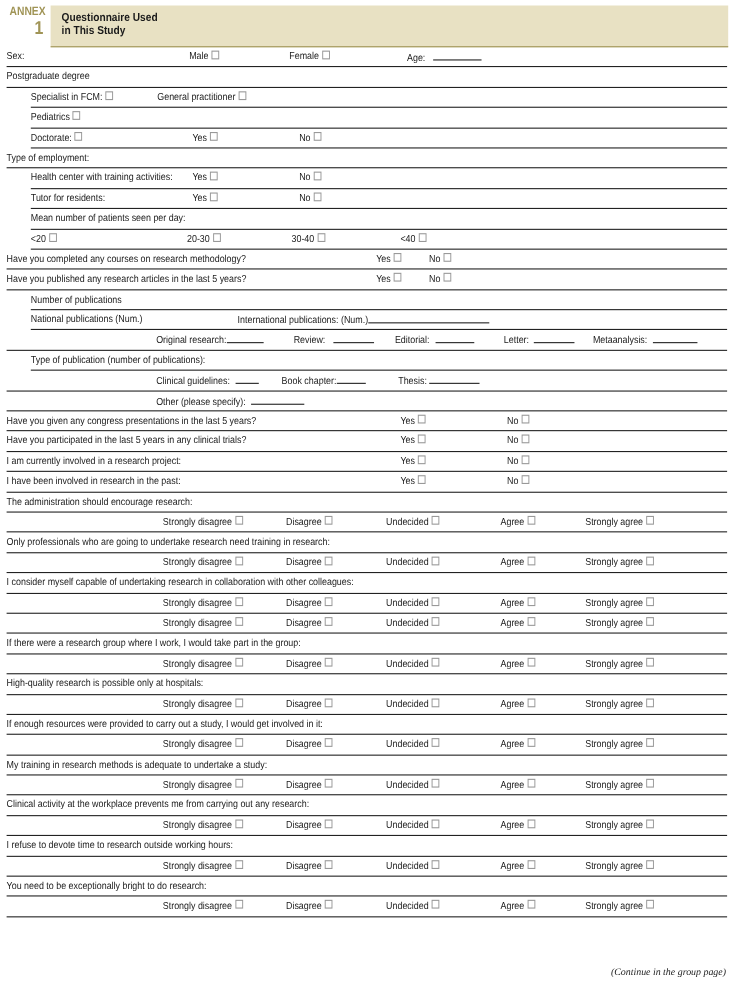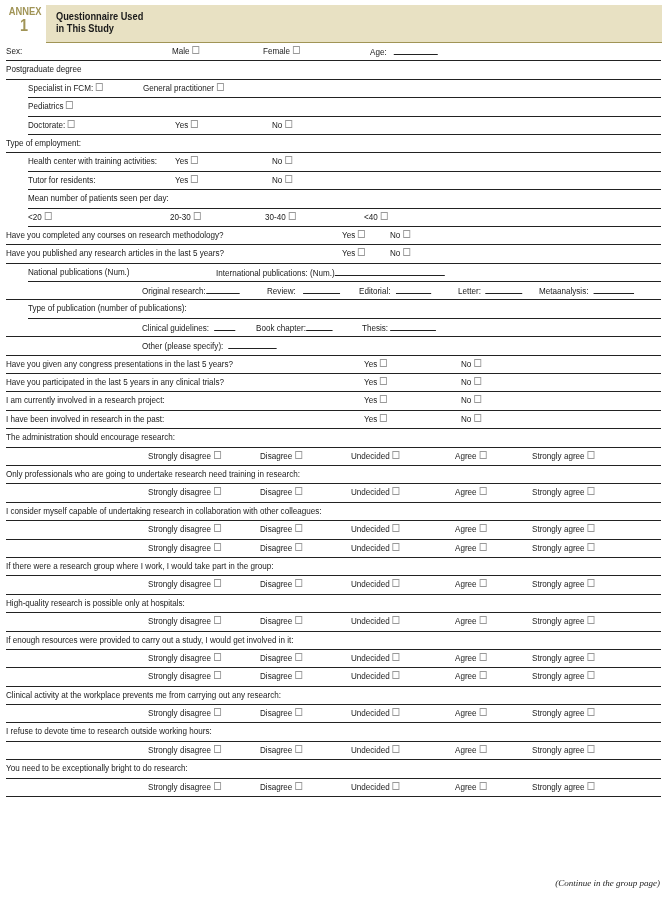--- a/index.html
+++ b/index.html
@@ -1,21 +1,21 @@
 <!DOCTYPE html>
 <html><head>
   <meta charset="utf-8">
   <style>
     html, body { margin: 0; padding: 0; background: #ffffff; }
     body { width: 670px; height: 897px; position: relative; overflow: hidden;
            font-family: "Liberation Sans", sans-serif; color: #1a1a1a; }
     .page { position: absolute; left: 6px; top: 5px; width: 655px; }
 
     .header { position: relative; height: 37px; display: flex; }
-    .annex { width: 36px; text-align: center; color: #a09456;
+    .annex { width: 36px; text-align: right; color: #a09456;
              font-family: "Liberation Sans", sans-serif; font-weight: bold; }
     .annex .lbl { font-size: 11px; line-height: 12px; letter-spacing: 0px; transform: scaleX(0.85); display: block; }
     .annex .num { font-size: 17px; line-height: 17px; display: block; transform: scaleX(0.85); }
     .title-box { position: absolute; left: 40px; top: 0; right: -1px; height: 37px;
                  background: #e8e1c3; border-bottom: 1px solid #a09456; }
     .title-box .t { position: absolute; left: 10px; top: 5px; font-size: 10.5px;
                     font-weight: bold; line-height: 12px; color: #1a1a1a; transform: scaleX(0.88); transform-origin: left; }
 
     .rows { position: absolute; left: 0; top: 38px; width: 655px; }
     .row { position: relative; height: 17.4px; border-bottom: 1px solid #222; }
@@ -94,20 +94,23 @@
       <span style="left:0">Have you completed any courses on research methodology?</span>
       <span style="left:336px"><b style="font-weight:normal">Yes</b><i class="ck-box"></i></span>
       <span style="left:384px"><b style="font-weight:normal">No</b><i class="ck-box"></i></span>
     </div>
     <div class="row">
       <span style="left:0">Have you published any research articles in the last 5 years?</span>
       <span style="left:336px"><b style="font-weight:normal">Yes</b><i class="ck-box"></i></span>
       <span style="left:384px"><b style="font-weight:normal">No</b><i class="ck-box"></i></span>
     </div>
     <div class="row" style="margin-left:22px">
+      <span style="left:0">Number of publications</span>
+    </div>
+    <div class="row" style="margin-left:22px">
       <span style="left:0">National publications (Num.)</span>
       <span style="left:188px"><b style="font-weight:normal">International publications: (Num.)</b><i class="line" style="width:125px;margin-left:0"></i></span>
     </div>
     <div class="row">
       <span style="left:136px"><b style="font-weight:normal">Original research:</b><i class="line" style="width:38px;margin-left:0"></i></span>
       <span style="left:261px"><b style="font-weight:normal">Review:</b><i class="line" style="width:42px;margin-left:8px"></i></span>
       <span style="left:353px"><b style="font-weight:normal">Editorial:</b><i class="line" style="width:40px;margin-left:6px"></i></span>
     <span style="left:452px"><b style="font-weight:normal">Letter:</b><i class="line" style="width:42px;margin-left:5px"></i></span>
       <span style="left:533px"><b style="font-weight:normal">Metaanalysis:</b><i class="line" style="width:46px;margin-left:6px"></i></span>
     </div>
@@ -204,20 +207,23 @@
           <span style="left: 0px;">If enough resources were provided to carry out a study, I would get involved in it:</span>
         </div>
         <div class="row">
           <span style="left: 142px;"><b style="font-weight: normal;">Strongly disagree</b><i class="ck-box"></i></span>
           <span style="left: 254px;"><b style="font-weight: normal;">Disagree</b><i class="ck-box"></i></span>
           <span style="left: 345px;"><b style="font-weight: normal;">Undecided</b><i class="ck-box"></i></span>
           <span style="left: 449px;"><b style="font-weight: normal;">Agree</b><i class="ck-box"></i></span>
           <span style="left: 526px;"><b style="font-weight: normal;">Strongly agree</b><i class="ck-box"></i></span>
         </div>
         <div class="row">
+          <span style="left: 0px;">My training in research methods is adequate to undertake a study:</span>
+        </div>
+        <div class="row">
           <span style="left: 142px;"><b style="font-weight: normal;">Strongly disagree</b><i class="ck-box"></i></span>
           <span style="left: 254px;"><b style="font-weight: normal;">Disagree</b><i class="ck-box"></i></span>
           <span style="left: 345px;"><b style="font-weight: normal;">Undecided</b><i class="ck-box"></i></span>
           <span style="left: 449px;"><b style="font-weight: normal;">Agree</b><i class="ck-box"></i></span>
           <span style="left: 526px;"><b style="font-weight: normal;">Strongly agree</b><i class="ck-box"></i></span>
         </div>
         <div class="row">
           <span style="left: 0px;">Clinical activity at the workplace prevents me from carrying out any research:</span>
         </div>
         <div class="row">

